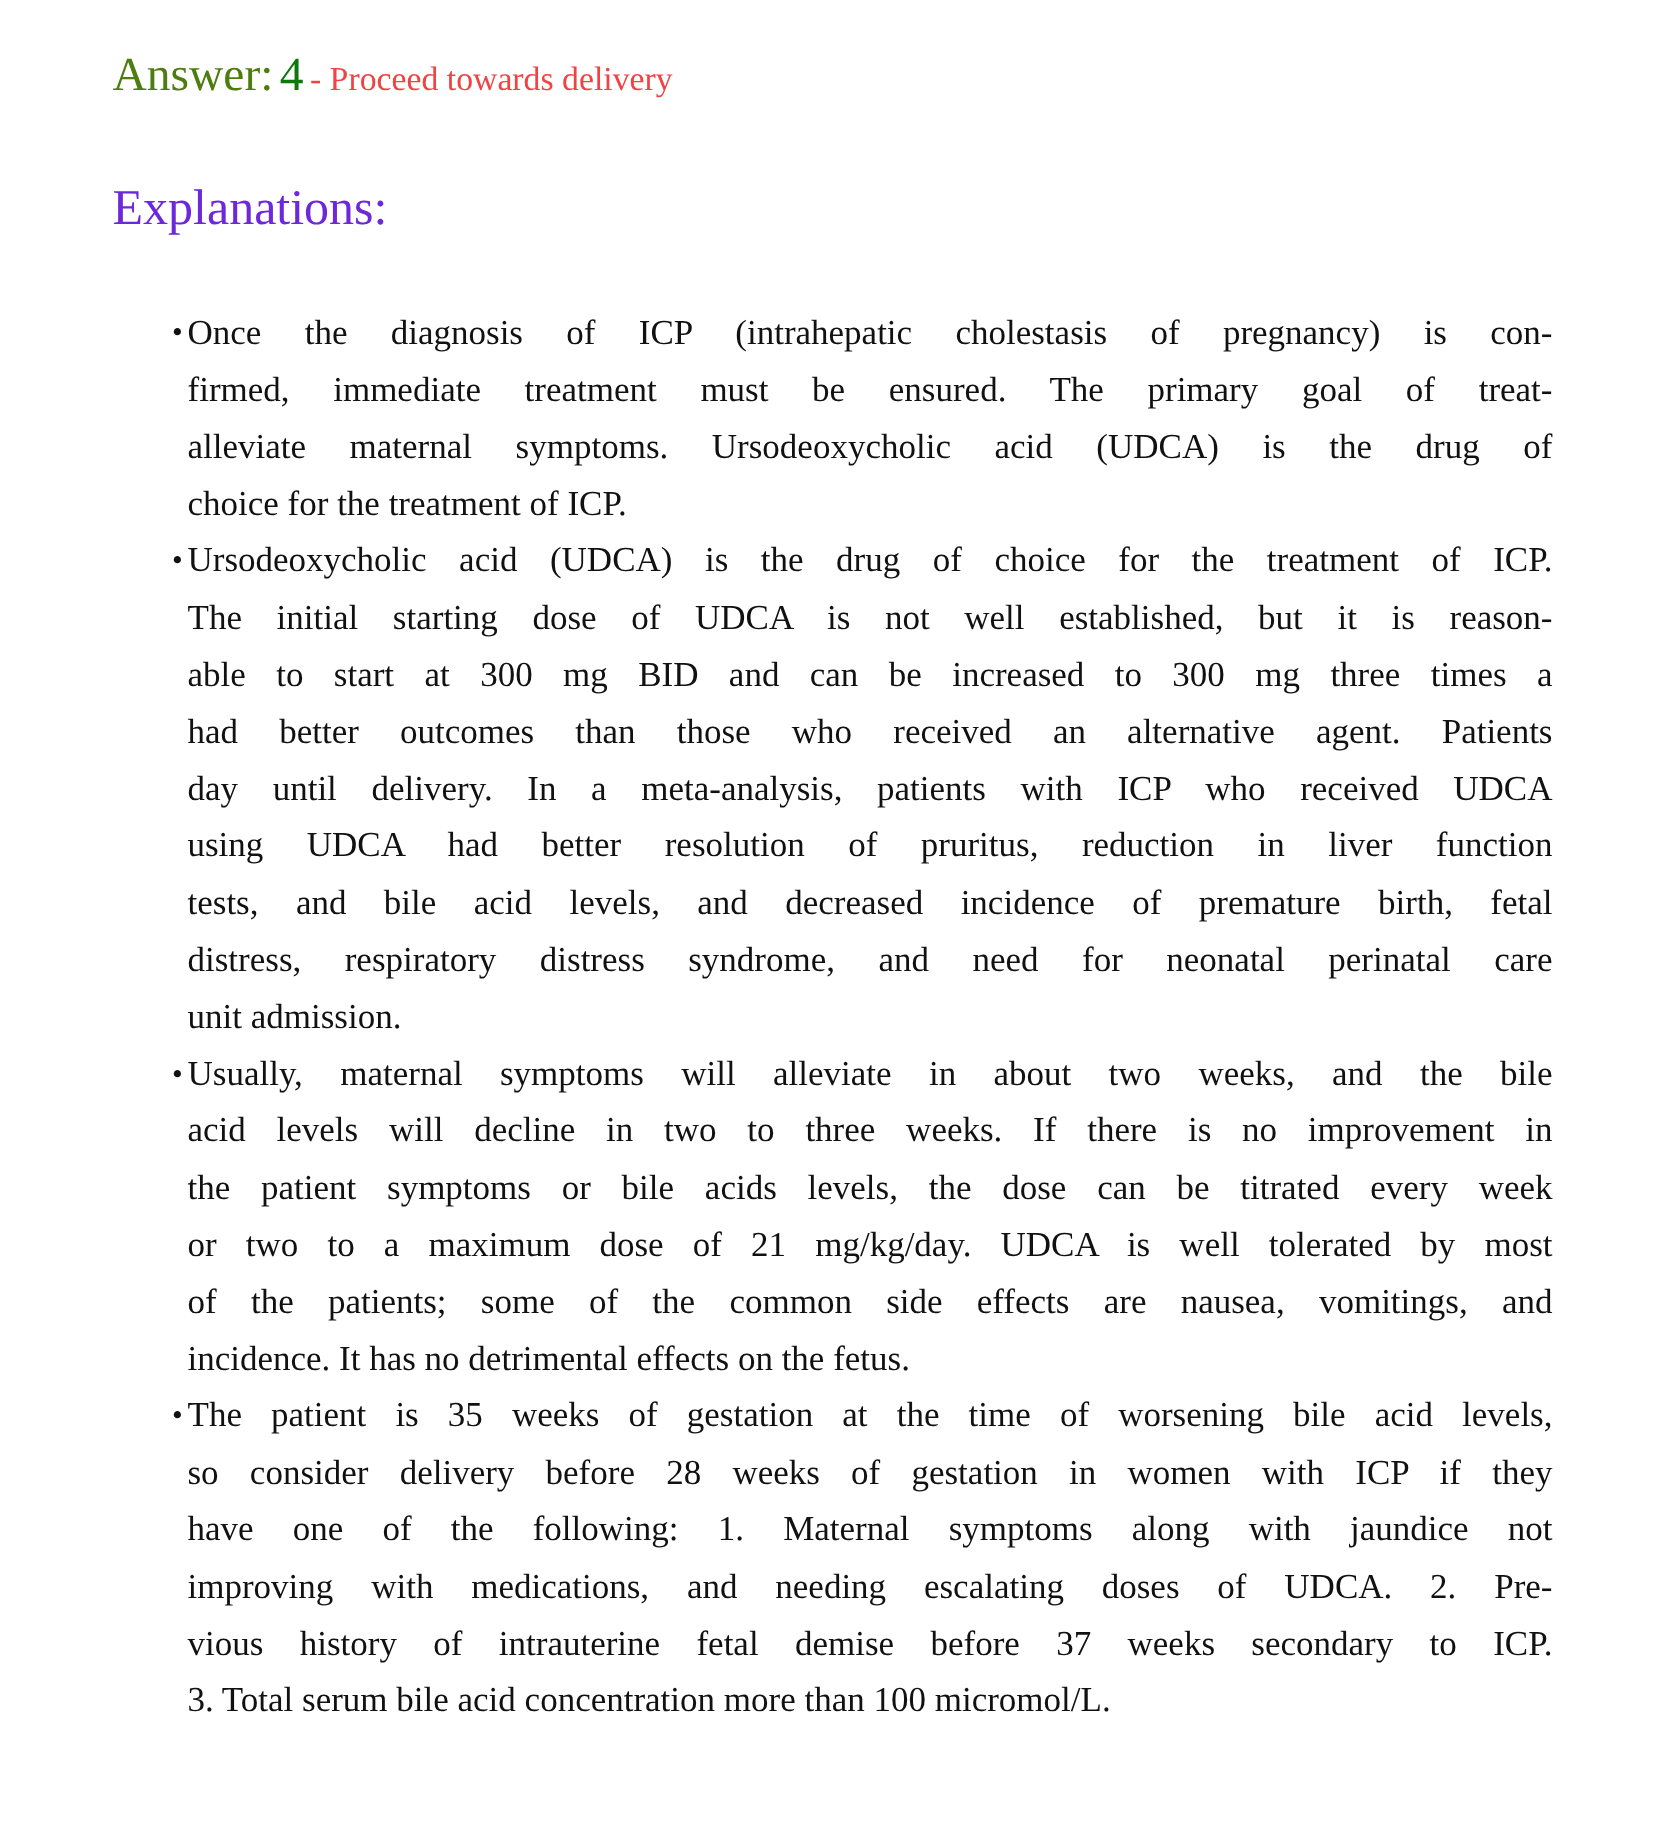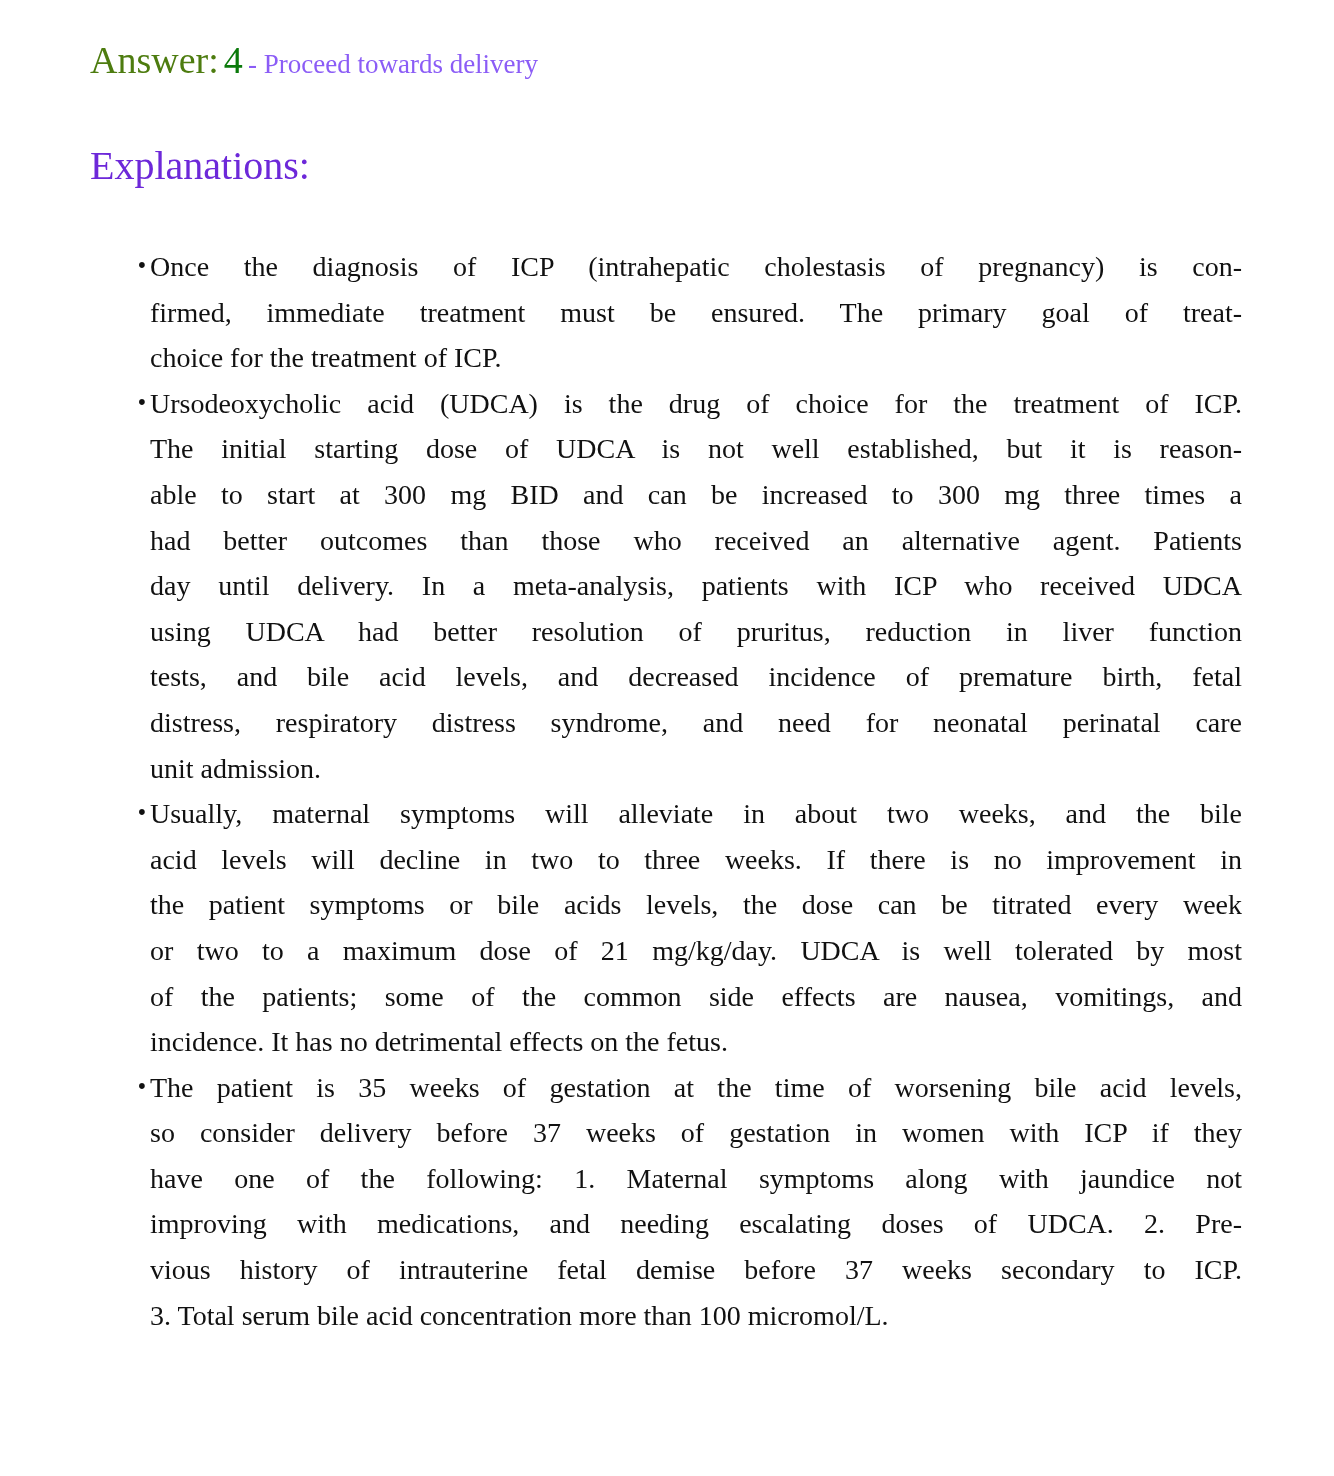--- a/index.html
+++ b/index.html
@@ -25,21 +25,21 @@
       color: #4d7c0f;
       font-size: 38px;
       font-family: "Liberation Serif", "DejaVu Serif", serif;
     }
     .answer-number {
       color: #0b7a0b;
       font-size: 38px;
       font-family: "Liberation Serif", "DejaVu Serif", serif;
     }
     .answer-text {
-      color: #8b5cf6;
+      color: #ef4444;
       font-size: 27px;
       font-family: "Liberation Serif", "DejaVu Serif", serif;
     }
     .explanations-heading {
       position: absolute;
       left: 90px;
       top: 142px;
       margin: 0;
       font-weight: normal;
       color: #6d28d9;
@@ -101,20 +101,21 @@
   <span class="answer-text">- Proceed towards delivery</span>
 </div>
 
 <h2 class="explanations-heading">Explanations:</h2>
 
 <ul class="bullets" id="bullets">
     <li class="bullet">
       <span class="bullet-dot">•</span>
       <span class="line"><span class="line-inner">Once the diagnosis of ICP (intrahepatic cholestasis of pregnancy) is con-</span></span>
       <span class="line"><span class="line-inner">firmed, immediate treatment must be ensured. The primary goal of treat-</span></span>
+      <span class="line"><span class="line-inner">alleviate maternal symptoms. Ursodeoxycholic acid (UDCA) is the drug of</span></span>
       <span class="line last"><span class="line-inner">choice for the treatment of ICP.</span></span>
     </li>
     <li class="bullet">
       <span class="bullet-dot">•</span>
       <span class="line"><span class="line-inner">Ursodeoxycholic acid (UDCA) is the drug of choice for the treatment of ICP.</span></span>
       <span class="line"><span class="line-inner">The initial starting dose of UDCA is not well established, but it is reason-</span></span>
       <span class="line"><span class="line-inner">able to start at 300 mg BID and can be increased to 300 mg three times a</span></span>
       <span class="line"><span class="line-inner">had better outcomes than those who received an alternative agent. Patients</span></span>
       <span class="line"><span class="line-inner">day until delivery. In a meta-analysis, patients with ICP who received UDCA</span></span>
       <span class="line"><span class="line-inner">using UDCA had better resolution of pruritus, reduction in liver function</span></span>
@@ -127,19 +128,19 @@
       <span class="line"><span class="line-inner">Usually, maternal symptoms will alleviate in about two weeks, and the bile</span></span>
       <span class="line"><span class="line-inner">acid levels will decline in two to three weeks. If there is no improvement in</span></span>
       <span class="line"><span class="line-inner">the patient symptoms or bile acids levels, the dose can be titrated every week</span></span>
       <span class="line"><span class="line-inner">or two to a maximum dose of 21 mg/kg/day. UDCA is well tolerated by most</span></span>
       <span class="line"><span class="line-inner">of the patients; some of the common side effects are nausea, vomitings, and</span></span>
       <span class="line last"><span class="line-inner">incidence. It has no detrimental effects on the fetus.</span></span>
     </li>
     <li class="bullet">
       <span class="bullet-dot">•</span>
       <span class="line"><span class="line-inner">The patient is 35 weeks of gestation at the time of worsening bile acid levels,</span></span>
-      <span class="line"><span class="line-inner">so consider delivery before 37 weeks of gestation in women with ICP if they</span></span>
+      <span class="line"><span class="line-inner">so consider delivery before 28 weeks of gestation in women with ICP if they</span></span>
       <span class="line"><span class="line-inner">have one of the following: 1. Maternal symptoms along with jaundice not</span></span>
       <span class="line"><span class="line-inner">improving with medications, and needing escalating doses of UDCA. 2. Pre-</span></span>
       <span class="line"><span class="line-inner">vious history of intrauterine fetal demise before 37 weeks secondary to ICP.</span></span>
       <span class="line last"><span class="line-inner">3. Total serum bile acid concentration more than 100 micromol/L.</span></span>
     </li>
   </ul>
 
 </body></html>

